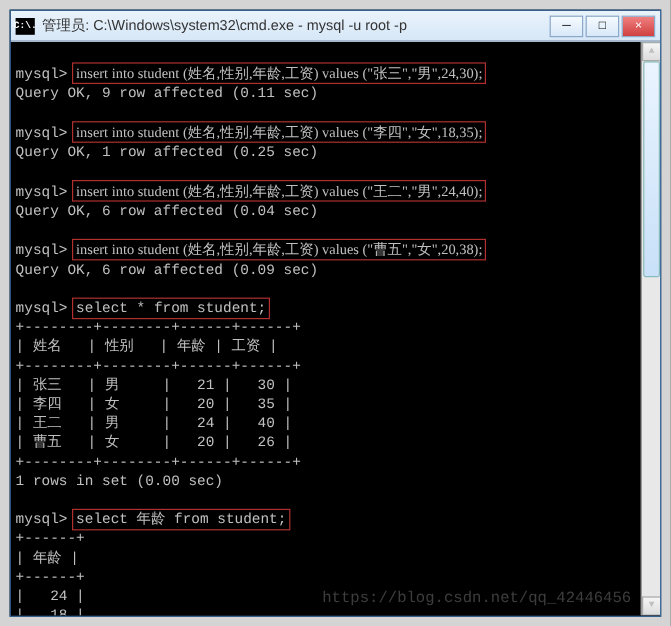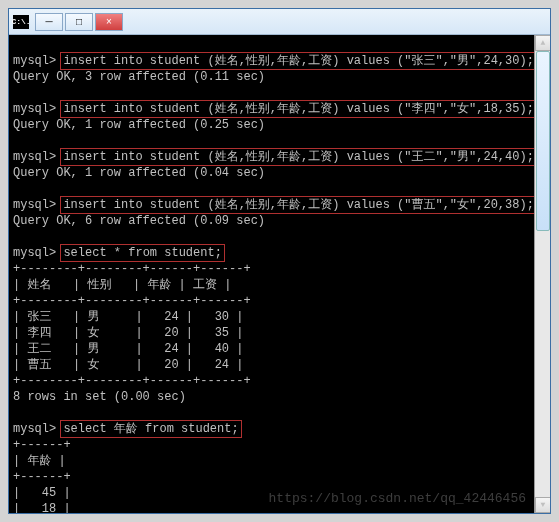--- a/index.html
+++ b/index.html
@@ -69,77 +69,78 @@
   .sb-thumb {
     position: absolute; left: 1px; top: 16px;
     width: 14px; height: 180px;
     background: linear-gradient(#eaf4ff,#c8e0f8);
     border: 1px solid #8bb;
     border-radius: 2px;
   }
   .hl {
     display: inline-block;
     border: 1px solid #b03030;
-    padding: 0 2px; margin: -1px -3px;
+    padding: 0 2px; margin: -1px -3px; font-family: Liberation Serif, serif;
   }
   .hl2 {
     display: inline-block;
     border: 1px solid #b03030;
     padding: 0 2px; margin: -1px -3px; font-family: Liberation Mono, monospace;
   }
   .watermark {
     position: absolute;
     right: 24px; bottom: 6px;
     color: #666; font-size: 13px;
     font-family: "Courier New", monospace;
     opacity: 0.6;
   }
 </style>
 </head>
 <body>
 
 <div class="window">
   <div class="titlebar">
     <div class="title-icon">C:\.</div>
+    <div class="title-text">管理员: C:\Windows\system32\cmd.exe - mysql -u root -p</div>
     <div class="win-buttons">
       <div class="win-btn">─</div>
       <div class="win-btn">□</div>
       <div class="win-btn close">×</div>
     </div>
   </div>
 
   <div class="term">
 <span>mysql&gt;</span> <span class="hl">insert into student (姓名,性别,年龄,工资) values ("张三","男",24,30);</span>
-<span>Query OK, 3 row affected (0.11 sec)</span>
+<span>Query OK, 9 row affected (0.11 sec)</span>
 
 <span>mysql&gt;</span> <span class="hl">insert into student (姓名,性别,年龄,工资) values ("李四","女",18,35);</span>
 <span>Query OK, 1 row affected (0.25 sec)</span>
 
 <span>mysql&gt;</span> <span class="hl">insert into student (姓名,性别,年龄,工资) values ("王二","男",24,40);</span>
-<span>Query OK, 1 row affected (0.04 sec)</span>
+<span>Query OK, 6 row affected (0.04 sec)</span>
 
 <span>mysql&gt;</span> <span class="hl">insert into student (姓名,性别,年龄,工资) values ("曹五","女",20,38);</span>
 <span>Query OK, 6 row affected (0.09 sec)</span>
 
 <span>mysql&gt;</span> <span class="hl2">select * from student;</span>
 <span>+--------+--------+------+------+</span>
 <span>| 姓名   | 性别   | 年龄 | 工资 |</span>
 <span>+--------+--------+------+------+</span>
-<span>| 张三   | 男     |   24 |   30 |</span>
+<span>| 张三   | 男     |   21 |   30 |</span>
 <span>| 李四   | 女     |   20 |   35 |</span>
 <span>| 王二   | 男     |   24 |   40 |</span>
-<span>| 曹五   | 女     |   20 |   24 |</span>
+<span>| 曹五   | 女     |   20 |   26 |</span>
 <span>+--------+--------+------+------+</span>
-<span>8 rows in set (0.00 sec)</span>
+<span>1 rows in set (0.00 sec)</span>
 
 <span>mysql&gt;</span> <span class="hl2">select 年龄 from student;</span>
 <span>+------+</span>
 <span>| 年龄 |</span>
 <span>+------+</span>
-<span>|   45 |</span>
+<span>|   24 |</span>
 <span>|   18 |</span>
 
 
 
 
 
 
     <div class="scrollbar">
       <div class="sb-btn sb-up">▲</div>
       <div class="sb-thumb"></div>

